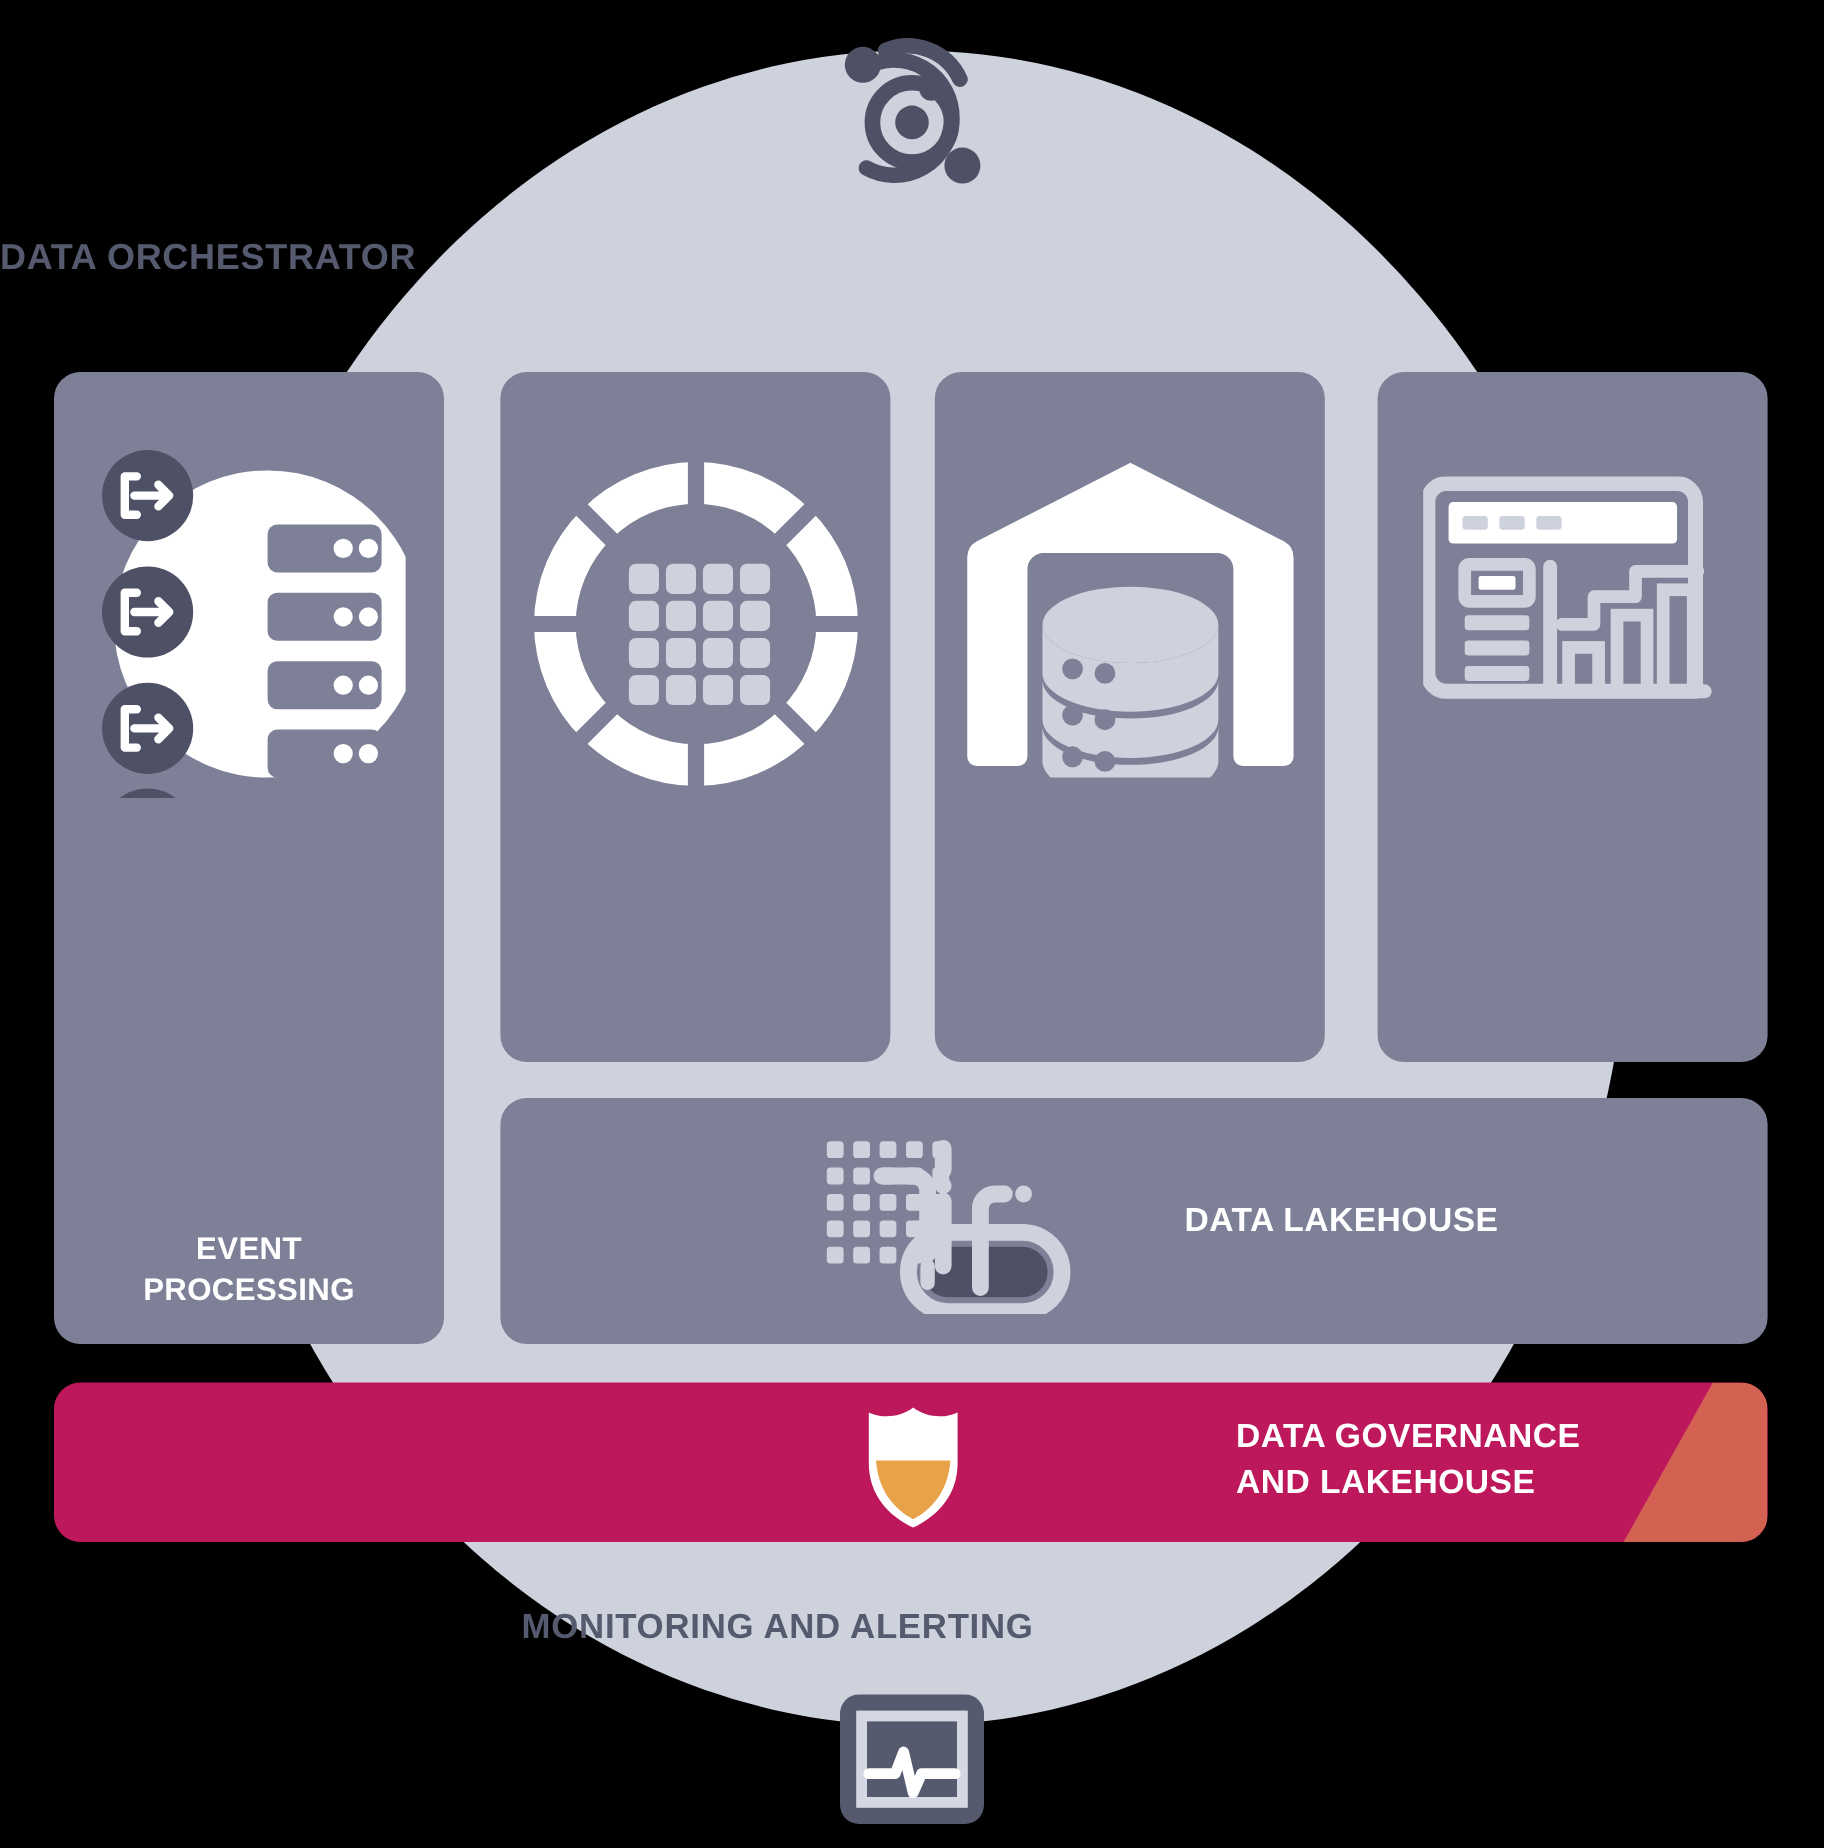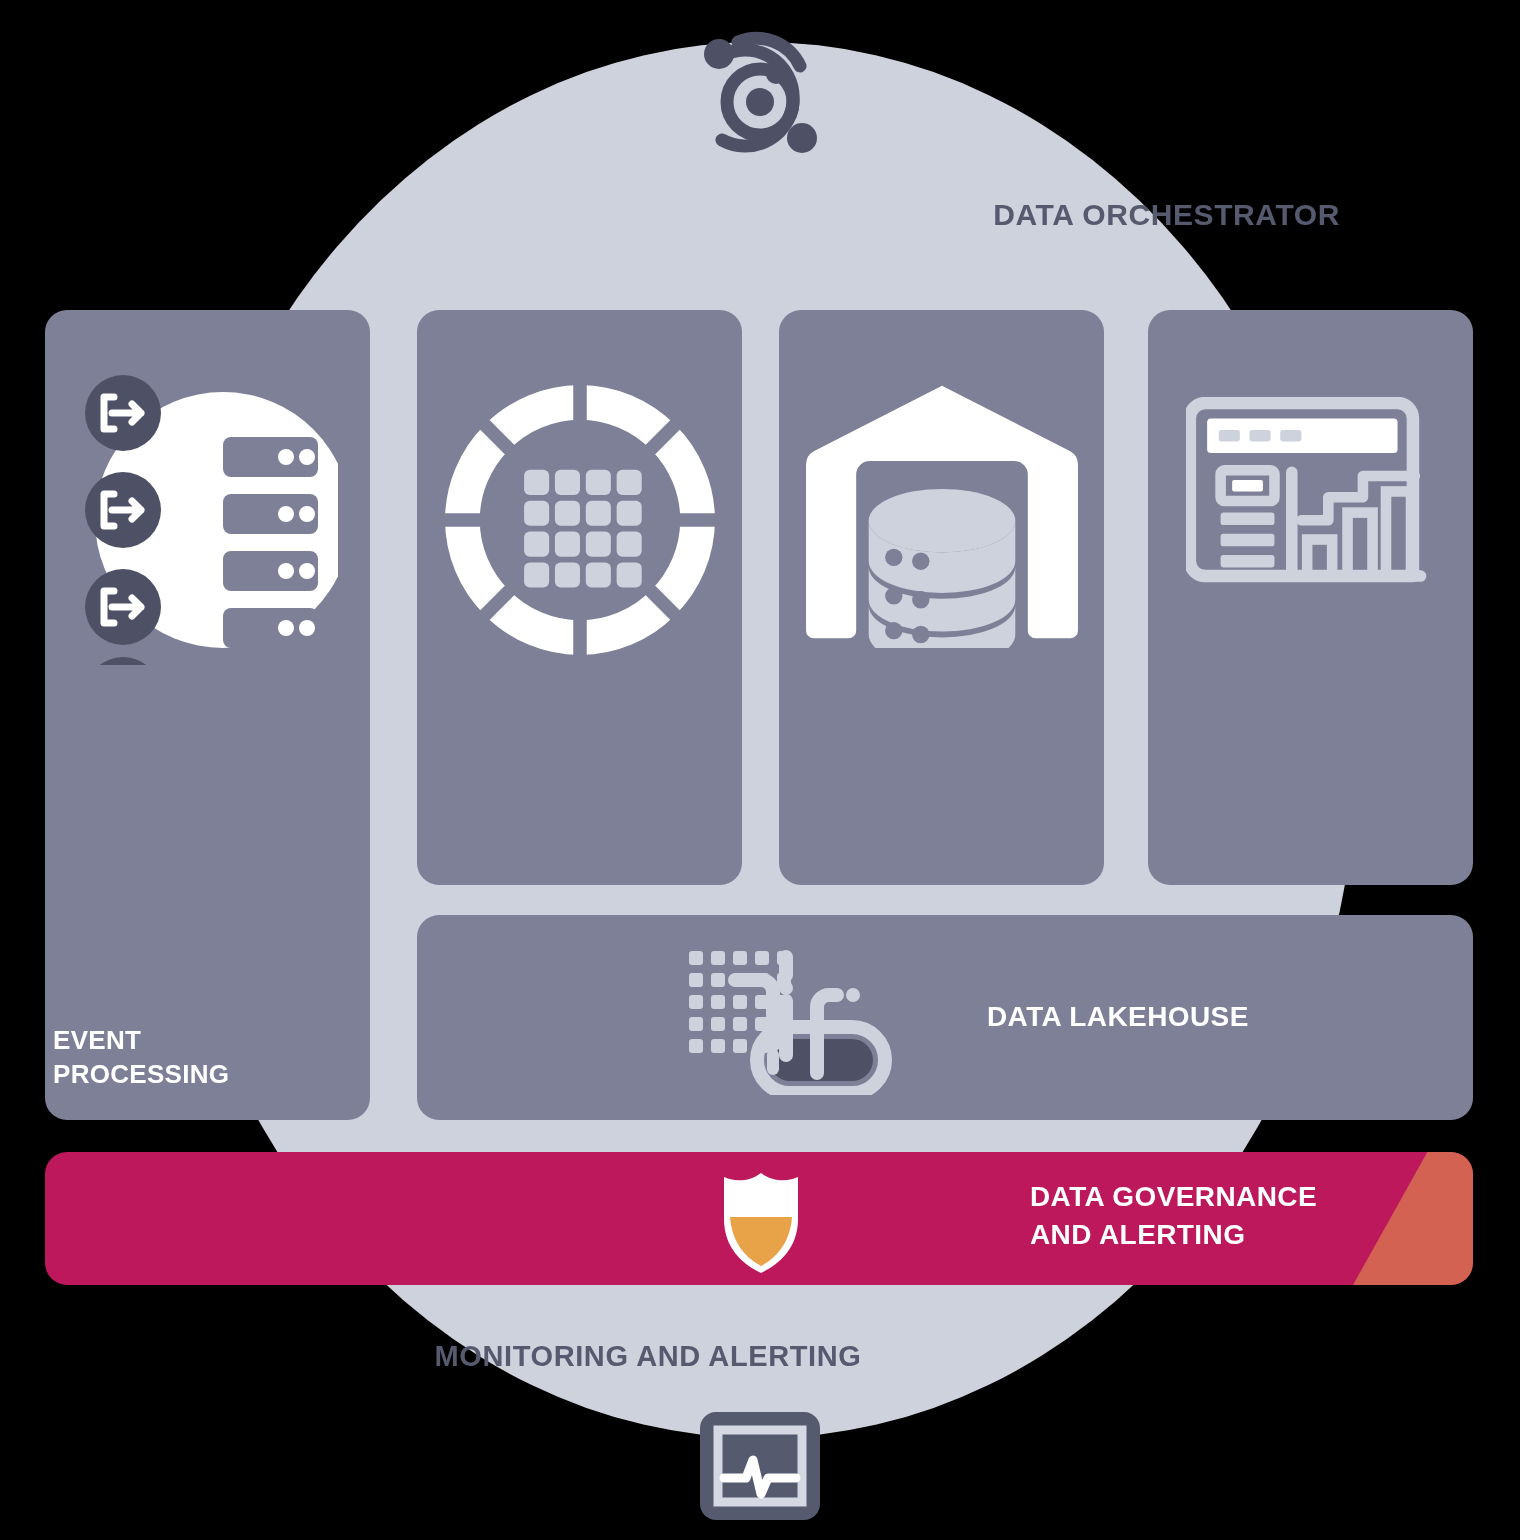--- a/index.html
+++ b/index.html
@@ -34,21 +34,21 @@
     left: 692px;
     top: 30px;
     width: 136px;
     height: 140px;
   }
   .orchestrator-title {
     position: absolute;
     left: 0;
     top: 198px;
     width: 1340px;
-    text-align: right;
+    text-align: left;
     font-size: 30px;
     font-weight: bold;
     letter-spacing: 0.6px;
     color: #565A6E;
   }
 
   
   .card {
     position: absolute;
     background: #7E8098;
@@ -65,26 +65,27 @@
     width: 100%;
     display: flex;
     align-items: center;
     justify-content: center;
   }
 
   .card-label {
     position: absolute;
     left: 0;
     width: 100%;
+    text-align: center;
     color: #FFFFFF;
     font-size: 26px;
     font-weight: bold;
     line-height: 1.3;
     letter-spacing: 0.3px;
-    padding: 0 8px;
+    padding: 0 24px;
   }
   .label-1 { top: 714px; }
   .label-234 { top: 714px; }
 
   
   .lakehouse-bar {
     position: absolute;
     left: 417px;
     top: 915px;
     width: 1056px;
@@ -456,21 +457,21 @@
                  L 82 10
                  C 74 14 58 16 45 6 Z" fill="#FFFFFF"></path>
         <path d="M 14 50
                  L 76 50
                  C 74 78 58 92 45 99
                  C 32 92 16 78 14 50 Z" fill="#E8A348"></path>
       </svg>
     </div>
     <div class="governance-label">
       <div>DATA GOVERNANCE</div>
-      <div>AND ALERTING</div>
+      <div>AND LAKEHOUSE</div>
     </div>
   </div>
 
   <div class="monitoring-title">MONITORING AND ALERTING</div>
   <div class="monitor-icon">
     <svg viewBox="0 0 124 112" width="124" height="112">
       <rect x="2" y="2" width="120" height="108" rx="16" fill="#565A6E"></rect>
       <rect x="20" y="20" width="84" height="72" fill="none" stroke="#D5D8E2" stroke-width="9"></rect>
       <path d="M 26 68 L 48 68 L 55 50 L 63 84 L 70 68 L 98 68" fill="none" stroke="#FFFFFF" stroke-width="9" stroke-linecap="round" stroke-linejoin="round"></path>
     </svg>

